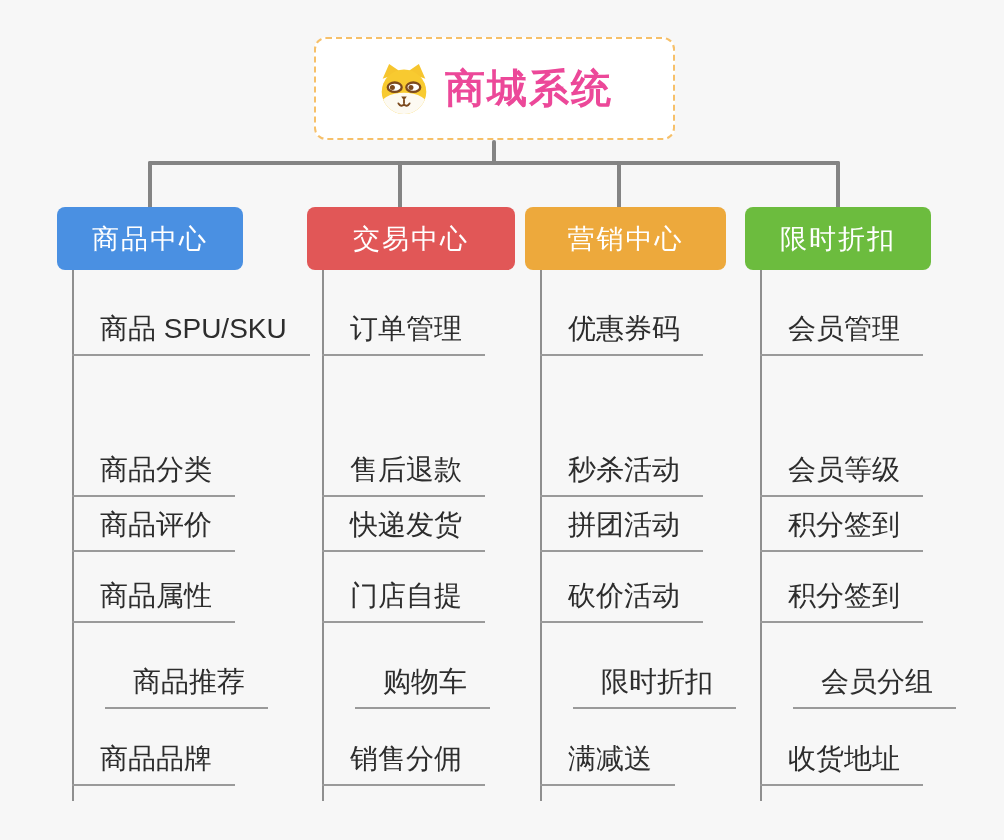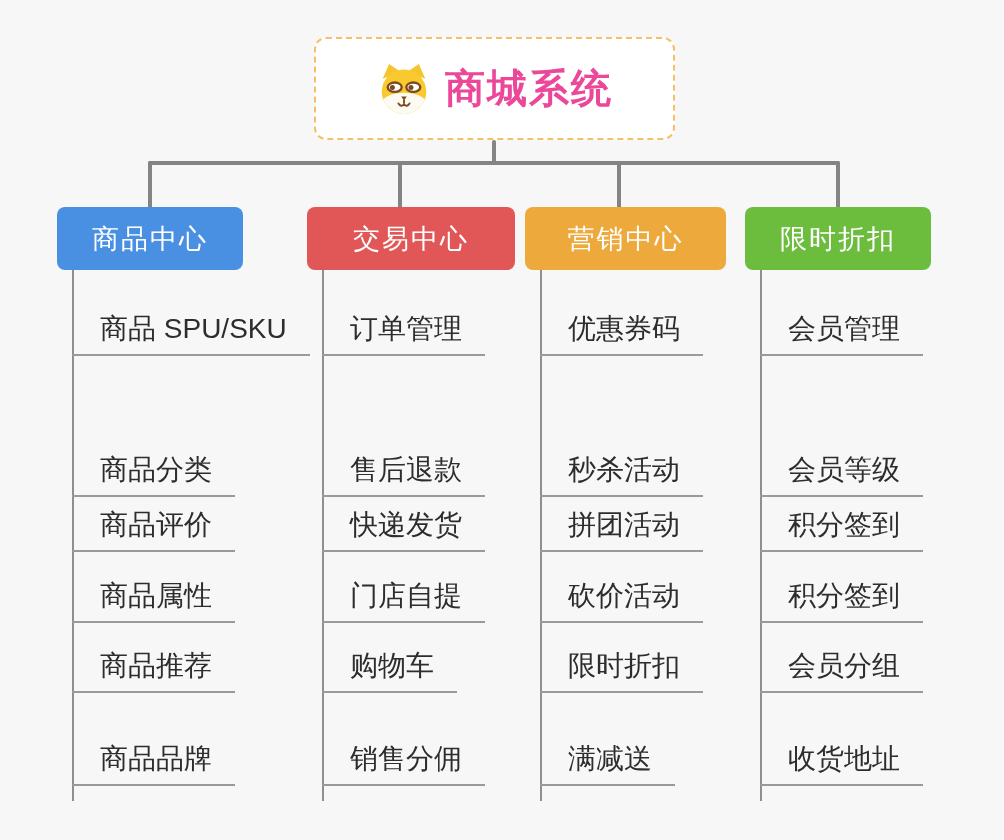--- a/index.html
+++ b/index.html
@@ -38,21 +38,21 @@
   
   .column{position:absolute;top:270px;width:250px;}
   .column-0{left:72px;} .column-1{left:322px;} .column-2{left:540px;} .column-3{left:760px;}
   .trunk{position:absolute;left:0;top:0;width:2px;height:531px;background:#8f8f8f;}
   .item{
     position:absolute;left:0;display:inline-block;white-space:nowrap;
     font-size:28px;line-height:32px;color:#2d2d2d;
     padding:0 23px 9px 28px;border-bottom:2px solid #9a9a9a;
   }
   .row-0{top:43px;} .row-1{top:140px;margin-top:44px;} .row-2{top:221px;margin-top:18px;}
-  .row-3{top:310px;} .row-4{top:380px;} .row-5{top:473px;}
+  .row-3{top:310px;} .row-4{top:396px;margin-left:33px;} .row-5{top:473px;}
 </style>
 </head>
 <body>
 
 <div class="line stem"></div>
 <div class="line bus"></div>
 <div class="line drop drop-0"></div>
 <div class="line drop drop-1"></div>
 <div class="line drop drop-2"></div>
 <div class="line drop drop-3"></div>

